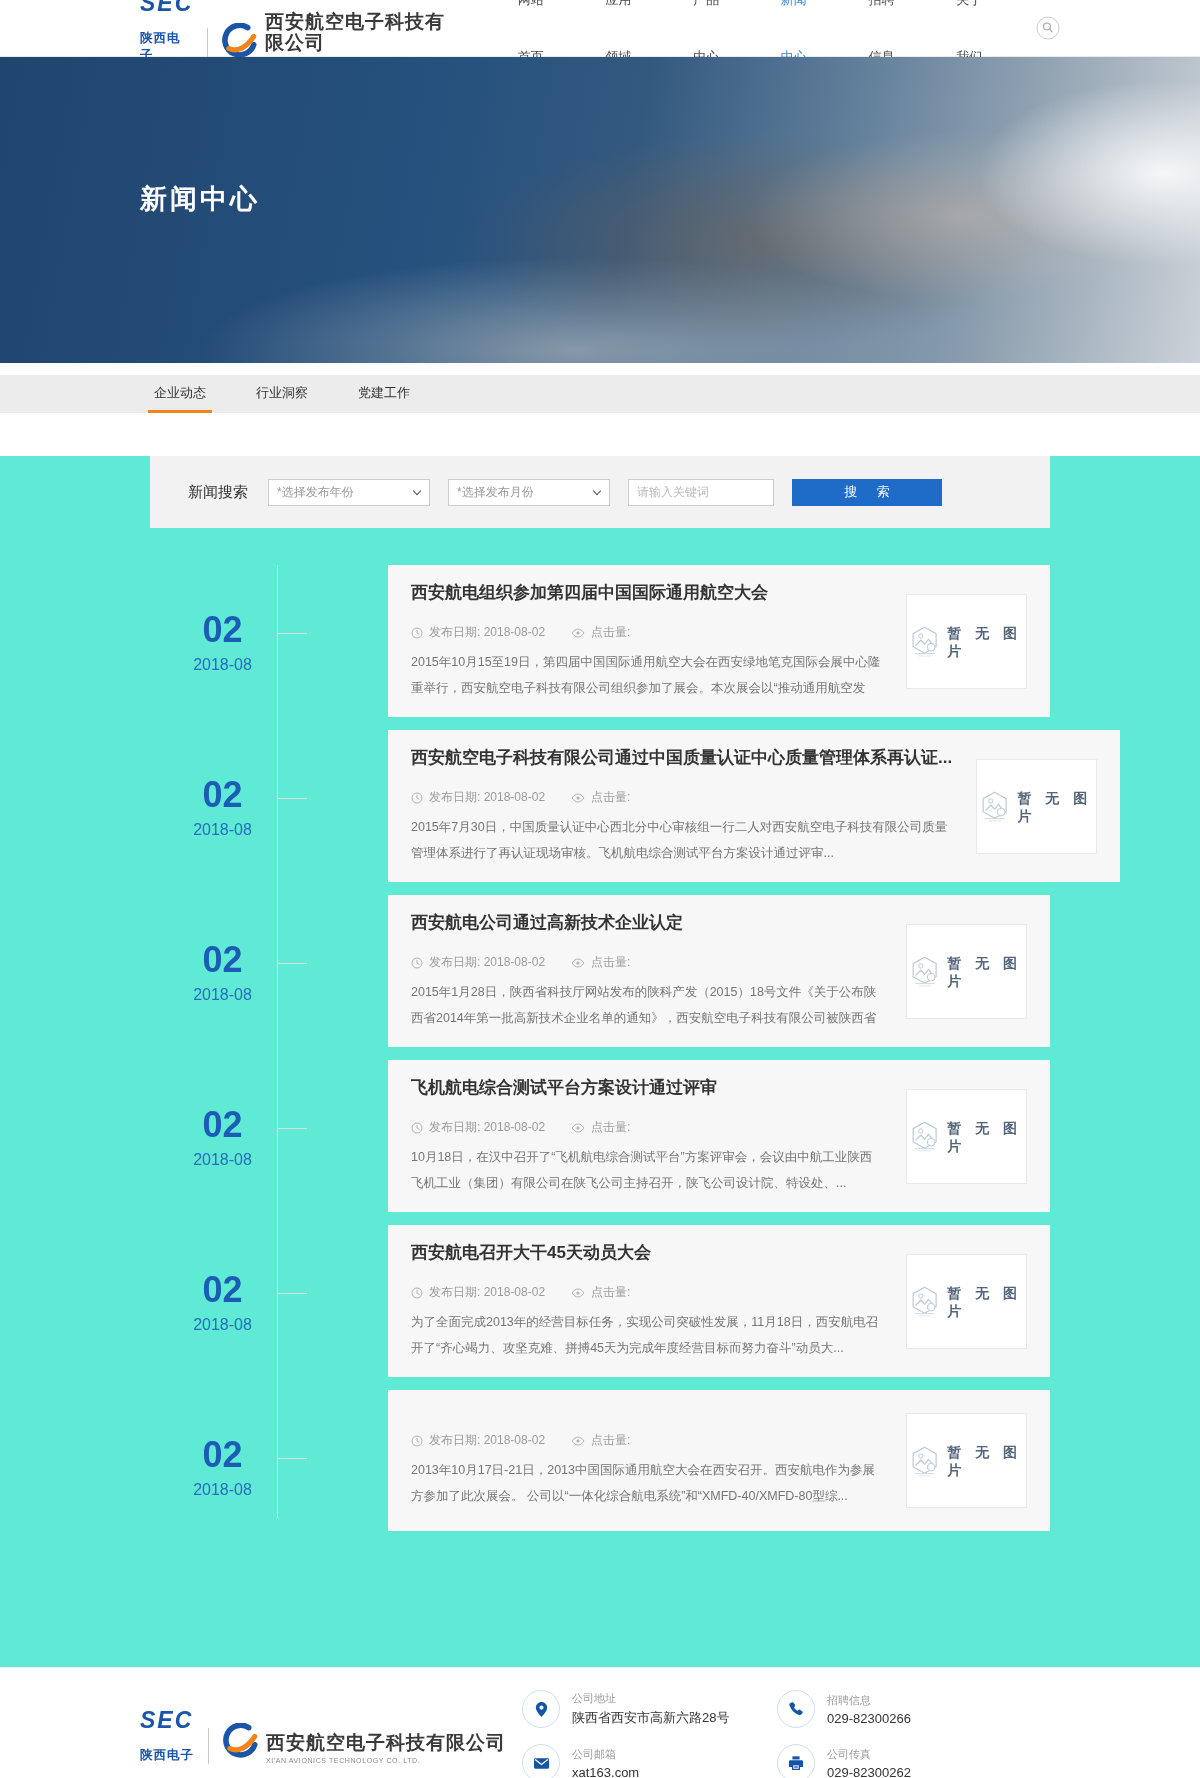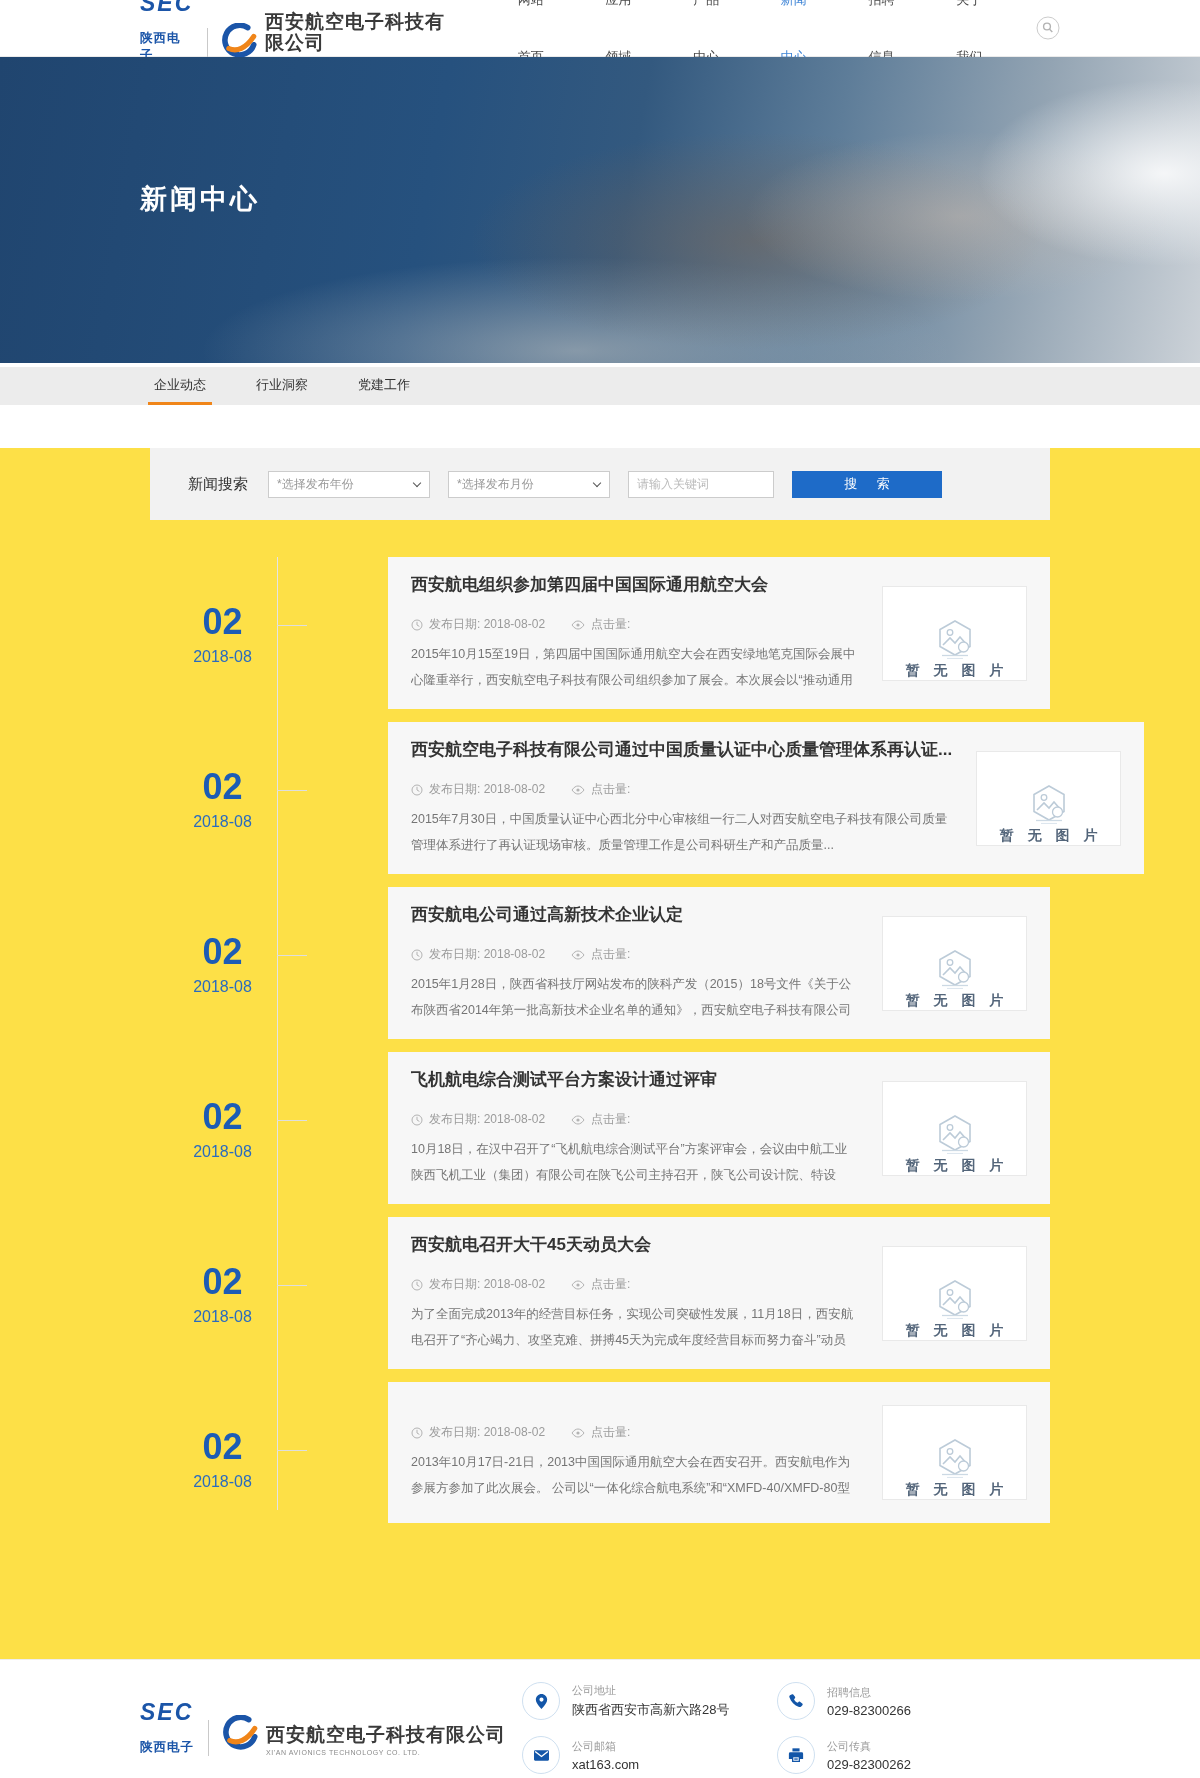--- a/index.html
+++ b/index.html
@@ -33,21 +33,21 @@
     background:
       radial-gradient(ellipse 300px 150px at 97% 38%, rgba(248,249,250,0.95), rgba(248,249,250,0) 62%),
       radial-gradient(ellipse 330px 130px at 80% 52%, rgba(196,186,178,0.55), rgba(196,186,178,0) 65%),
       radial-gradient(ellipse 420px 160px at 63% 60%, rgba(120,99,82,0.5), rgba(120,99,82,0) 68%),
       radial-gradient(ellipse 520px 130px at 48% 96%, rgba(205,206,203,0.55), rgba(205,206,203,0) 72%),
       linear-gradient(100deg, #20456f 0%, #26517e 36%, #33597f 52%, #5e7d99 68%, #93a4b3 84%, #ccd2d8 100%);
   }
   .banner-title { position:absolute; left:140px; top:124px; color:#fff; font-size:27px; font-weight:bold; letter-spacing:3px; }
   
   .tabbar { background:#ececec; height:38px; }
-  .tabbar-inner { width:920px; margin:4px auto; display:flex; height:100%; padding-left:8px; }
+  .tabbar-inner { width:920px; margin:12px auto; display:flex; height:100%; padding-left:8px; }
   .tab { font-size:13px; color:#333; display:flex; align-items:center; padding:0 6px; margin-right:38px; border-bottom:3px solid transparent; cursor:pointer; }
   .tab.active { border-bottom-color:#f08519; }
   
   .search-panel { width:900px; margin:43px auto 0; background:#f2f2f2; height:72px; display:flex; align-items:center; padding-left:38px; }
   .search-label { font-size:15px; color:#333; margin-right:20px; flex:none; }
   .select-wrap { position:relative; width:162px; margin-right:18px; flex:none; }
   .select-wrap select { width:100%; height:27px; border:1px solid #ccc; background:#fff; color:#999; font-size:12px; padding:0 22px 0 8px; appearance:none; -webkit-appearance:none; border-radius:0; }
   .chev { position:absolute; right:10px; top:9px; width:6px; height:6px; border-right:1.5px solid #555; border-bottom:1.5px solid #555; transform:rotate(45deg); pointer-events:none; }
   .kw-input { width:146px; height:27px; border:1px solid #ccc; font-size:12px; padding:0 8px; margin-right:18px; flex:none; color:#333; }
   .kw-input::placeholder { color:#bbb; }
@@ -60,24 +60,24 @@
   .date-col { width:127px; flex:none; padding-top:47px; padding-left:18px; text-align:center; }
   .date-day { font-size:36px; font-weight:bold; color:#1c5cb5; line-height:1; }
   .date-month { font-size:16px; color:#2a6bbf; margin-top:8px; }
   .news-card { margin-left:111px; flex:1; background:#f7f7f7; display:flex; align-items:center; min-height:141px; padding:16px 23px; cursor:pointer; }
   .card-text { flex:1; min-width:0; padding-right:24px; }
   .card-title { font-size:17px; font-weight:bold; color:#333; white-space:nowrap; overflow:hidden; text-overflow:ellipsis; }
   .card-meta { margin-top:20px; font-size:12px; color:#9b9b9b; display:flex; align-items:center; }
   .card-meta svg { margin-right:6px; flex:none; }
   .meta-gap { width:26px; flex:none; }
   .card-excerpt { margin-top:8px; font-size:12.5px; color:#757575; line-height:26px; max-height:52px; overflow:hidden; }
-  .noimg-box { flex:none; width:145px; height:95px; background:#fff; border:1px solid #e9e9e9; display:flex; flex-direction:column; align-items:center; justify-content:flex-end; }
+  .noimg-box { flex:none; width:121px; height:95px; background:#fff; border:1px solid #e9e9e9; display:flex; flex-direction:row; align-items:center; justify-content:space-between; }
   .noimg-text { font-size:14px; font-weight:bold; color:#53657a; letter-spacing:5px; padding-left:5px; margin-top:3px; }
   
-  main { padding-bottom:123px; background:#fde047; }
+  main { padding-bottom:123px; background:#5eead4; }
   .footer { height:137px; border-top:1px solid #eee; display:flex; align-items:center; padding:0 140px; background:#fff; }
   .contact-grid { display:grid; grid-template-columns:255px 255px; row-gap:16px; margin-left:16px; }
   .contact { display:flex; align-items:center; }
   .contact-icon { width:38px; height:38px; border-radius:50%; border:1px solid #cfe0f0; background:#fff; display:flex; align-items:center; justify-content:center; margin-right:12px; flex:none; }
   .contact-label { font-size:11px; color:#9a9a9a; }
   .contact-value { font-size:13px; color:#333; margin-top:3px; }
   .copyright { height:41px; background:#3d3d3d; display:flex; align-items:center; padding:0 140px; }
   .copyright-text { font-size:11px; color:#b0b0b0; letter-spacing:0.2px; }
 </style>
 </head>
@@ -206,21 +206,21 @@
                 <path d="M6 3.2V6l2 1.2" fill="none" stroke="#b3b3b3" stroke-linecap="round"></path>
               </svg>
             <span>发布日期: 2018-08-02</span>
             <span class="meta-gap"></span>
             <svg width="14" height="10" viewBox="0 0 14 10">
                 <path d="M1 5c2-2.8 4-4 6-4s4 1.2 6 4c-2 2.8-4 4-6 4S3 7.8 1 5z" fill="none" stroke="#b3b3b3"></path>
                 <circle cx="7" cy="5" r="1.6" fill="#b3b3b3"></circle>
               </svg>
             <span>点击量:</span>
           </div>
-          <div class="card-excerpt">2015年7月30日，中国质量认证中心西北分中心审核组一行二人对西安航空电子科技有限公司质量管理体系进行了再认证现场审核。质量管理工作是公司科研生产和产品质量...</div>
+          <div class="card-excerpt">2015年7月30日，中国质量认证中心西北分中心审核组一行二人对西安航空电子科技有限公司质量管理体系进行了再认证现场审核。飞机航电综合测试平台方案设计通过评审...</div>
         </div>
         <div class="noimg-box">
           <svg width="46" height="40" viewBox="0 0 46 40">
             <polygon points="23,2 38,10.5 38,27.5 23,36 8,27.5 8,10.5" fill="#fff" stroke="#bccbd8" stroke-width="1.6"></polygon>
             <circle cx="18" cy="13.5" r="2.8" fill="none" stroke="#bccbd8" stroke-width="1.3"></circle>
             <polyline points="11,26 18,19 23,24 28,18 35,26" fill="none" stroke="#bccbd8" stroke-width="1.6"></polyline>
             <circle cx="31.5" cy="28" r="5" fill="#fff" stroke="#bccbd8" stroke-width="1.3"></circle>
             <path d="M10 36.5h26" stroke="#ccd9e4" stroke-width="1.3"></path>
             <path d="M15 39.5h16" stroke="#dde6ee" stroke-width="1.2"></path>
           </svg>

